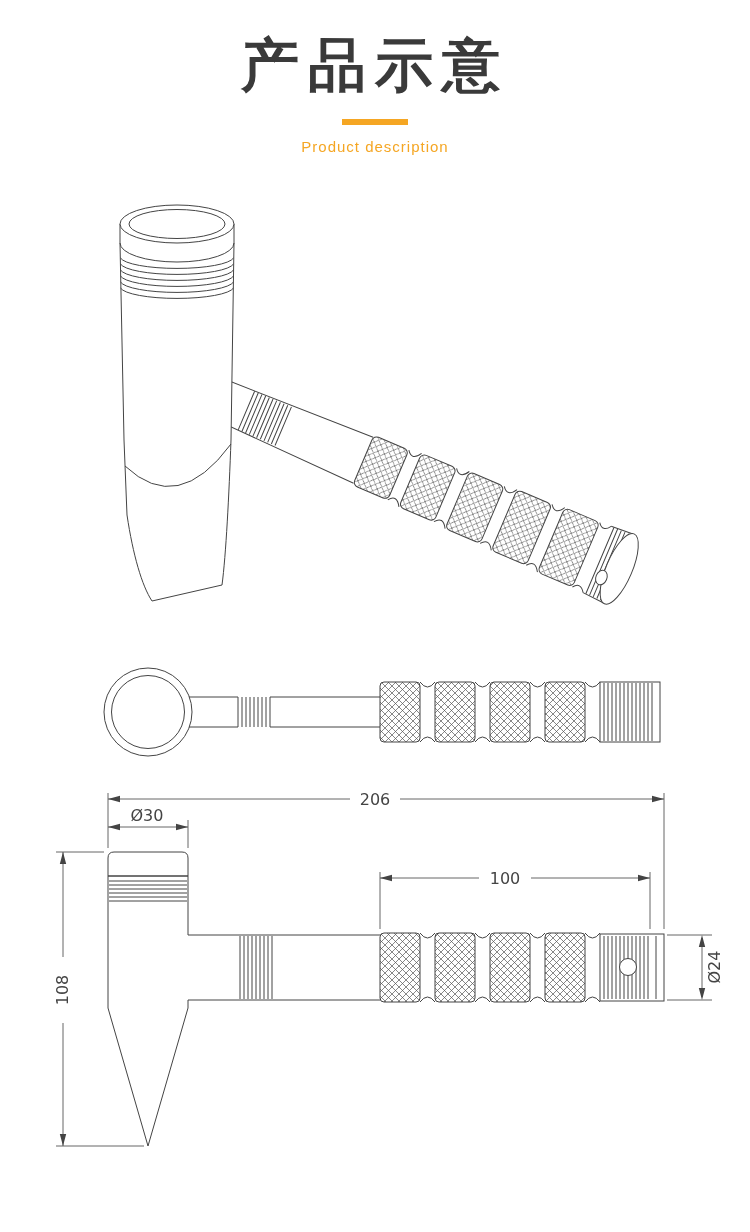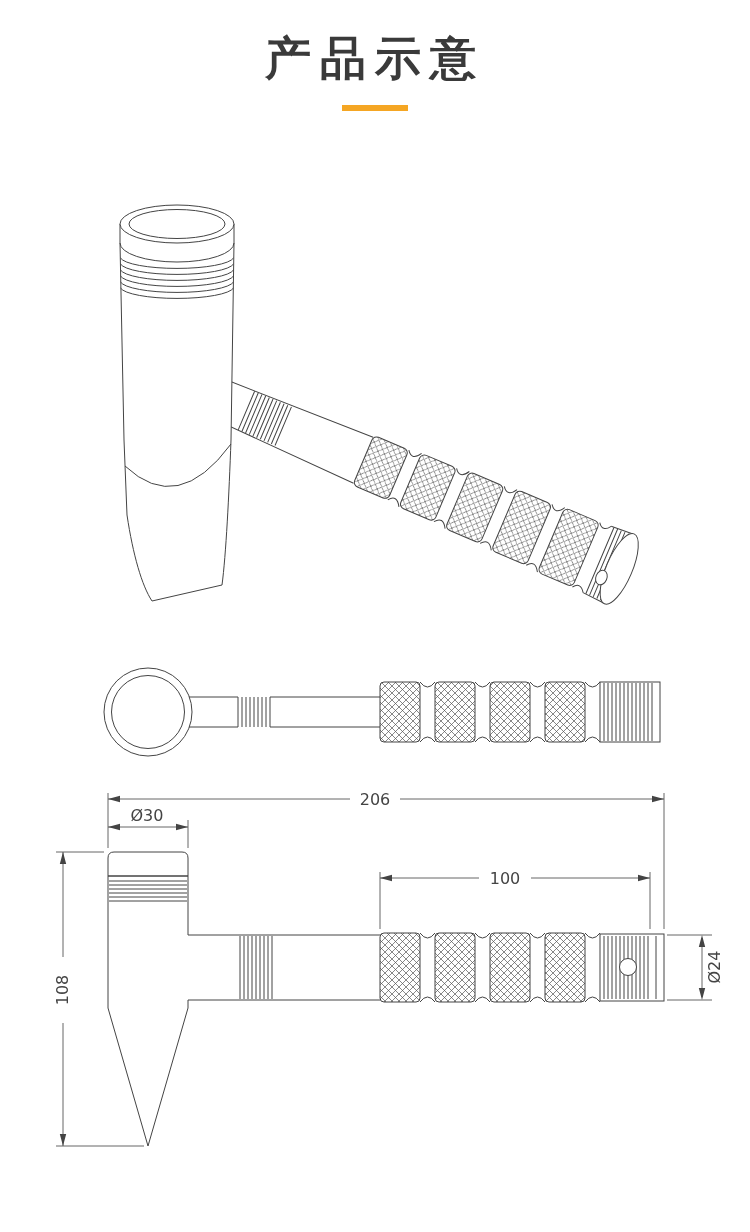--- a/index.html
+++ b/index.html
@@ -1,29 +1,30 @@
 <!DOCTYPE html>
 <html><head>
 <meta charset="utf-8">
 <style>
   html,body{margin:0;padding:0;background:#ffffff;}
   body{width:750px;height:1232px;position:relative;font-family:"Liberation Sans",sans-serif;overflow:hidden;}
   .header{position:relative;z-index:2;text-align:center;padding-top:32px;}
-  .page-title{margin:0;font-size:46px;line-height:1.15;font-weight:700;color:#3a3a3a;letter-spacing:9px;font-family:"DejaVu Sans","Liberation Sans",sans-serif;}
+  .page-title{margin:0;font-size:58px;line-height:1.15;font-weight:700;color:#3a3a3a;letter-spacing:9px;font-family:"DejaVu Sans","Liberation Sans",sans-serif;}
   .accent-bar{width:66px;height:6px;background:#f5a623;margin:20px auto 0 auto;}
   .page-subtitle{margin:13px 0 0 0;font-size:15px;letter-spacing:1px;color:#f5a623;}
   .drawing-canvas{position:absolute;top:0;left:0;z-index:1;}
   .dim-text{font-family:"DejaVu Sans","Liberation Sans",sans-serif;font-size:16px;fill:#444;}
 </style>
 </head>
 <body>
 
 <header class="header">
   <h1 class="page-title">产品示意</h1>
   <div class="accent-bar"></div>
+  <p class="page-subtitle">Product description</p>
 </header>
 
 <svg class="drawing-canvas" width="750" height="1232" viewBox="0 0 750 1232">
   <defs>
     <pattern id="knurl" width="7" height="7" patternUnits="userSpaceOnUse">
       <path d="M0,0 L7,7 M7,0 L0,7" stroke="#555" stroke-width="0.7" fill="none"></path>
     </pattern>
   </defs>
 
   <g stroke="#444" fill="none" stroke-width="1">

